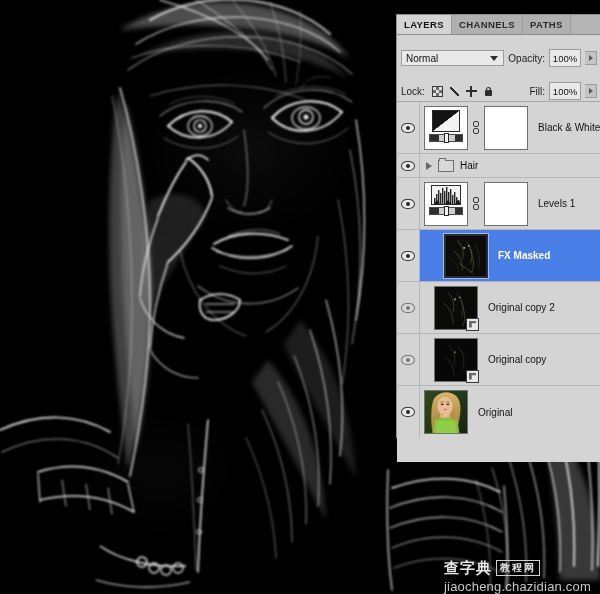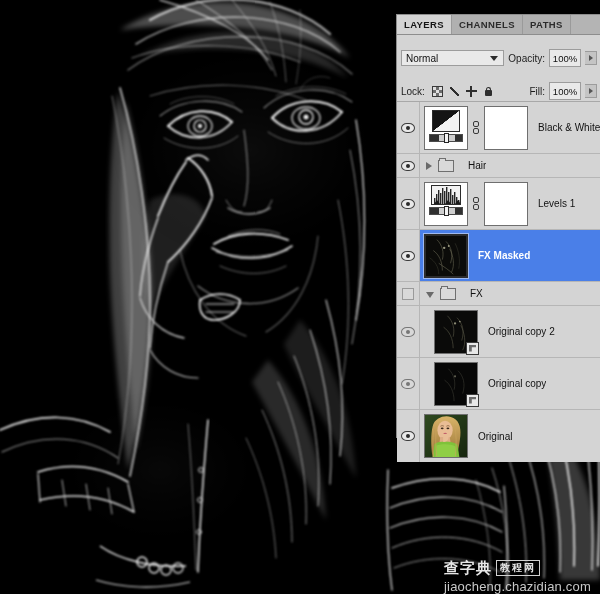--- a/index.html
+++ b/index.html
@@ -202,21 +202,21 @@
     overflow: hidden;
   }
   .layer-row {
     display: flex;
     align-items: center;
     border-bottom: 1px solid #b6b6b6;
     background: #d4d4d4;
     box-sizing: border-box;
     position: relative;
   }
-  .layer-row.selected { background: #4a7fe8; }
+  .layer-row.selected { background: #4a7fe8; gap: 20px; }
   .layer-row.selected .lname { color: #ffffff; font-weight: bold; }
 
   .eyecell {
     width: 22px; min-width: 22px;
     align-self: stretch;
     display: flex; align-items: center; justify-content: center;
     border-right: 1px solid #b6b6b6;
     background: #d4d4d4;
   }
   .layer-row.selected .eyecell { background: #d4d4d4; }
@@ -367,21 +367,21 @@
     margin-right: 2px;
   }
   .folder::before {
     content:""; position:absolute; left:0px; top:-3px;
     width: 7px; height: 3px;
     background:#d9d9d9;
     border: 1px solid #6f6f6f;
     border-bottom:none;
     box-sizing: border-box;
   }
-  .grouprow .lname { margin-left: 12px; }
+  .grouprow .lname { margin-left: 4px; }
 
   
   .pthumb { width:100%; height:100%; position:relative; }
   .pthumb svg { display:block; width:100%; height:100%; }
   .so-badge {
     position: absolute; right: -1px; bottom: -1px;
     width: 13px; height: 13px;
     background: #e8e8e8;
     border: 1px solid #3a3a3a;
     box-sizing: border-box;
@@ -737,30 +737,20 @@
                   <path d="M4 24 C10 28 14 34 14 42"></path>
                   <path d="M32 8 C36 16 38 26 36 36"></path>
                 </g>
               </svg>
             </div>
           </div>
           <div class="lname">FX Masked</div>
         </div>
       </div>
 
-      <div class="layer-row grouprow">
-        <div class="eyecell">
-          <span class="eyebox"></span>
-        </div>
-        <div class="content">
-          <span class="tri open"></span>
-          <span class="folder"></span>
-          <div class="lname">FX</div>
-        </div>
-      </div>
 
       <div class="layer-row" style="height:52px">
         <div class="eyecell">
           <span class="eye dim"></span>
         </div>
         <div class="content indent">
           <div class="badge-wrap">
             <div class="thumb">
               <div class="pthumb">
                 <svg viewBox="0 0 44 44" aria-hidden="true">

